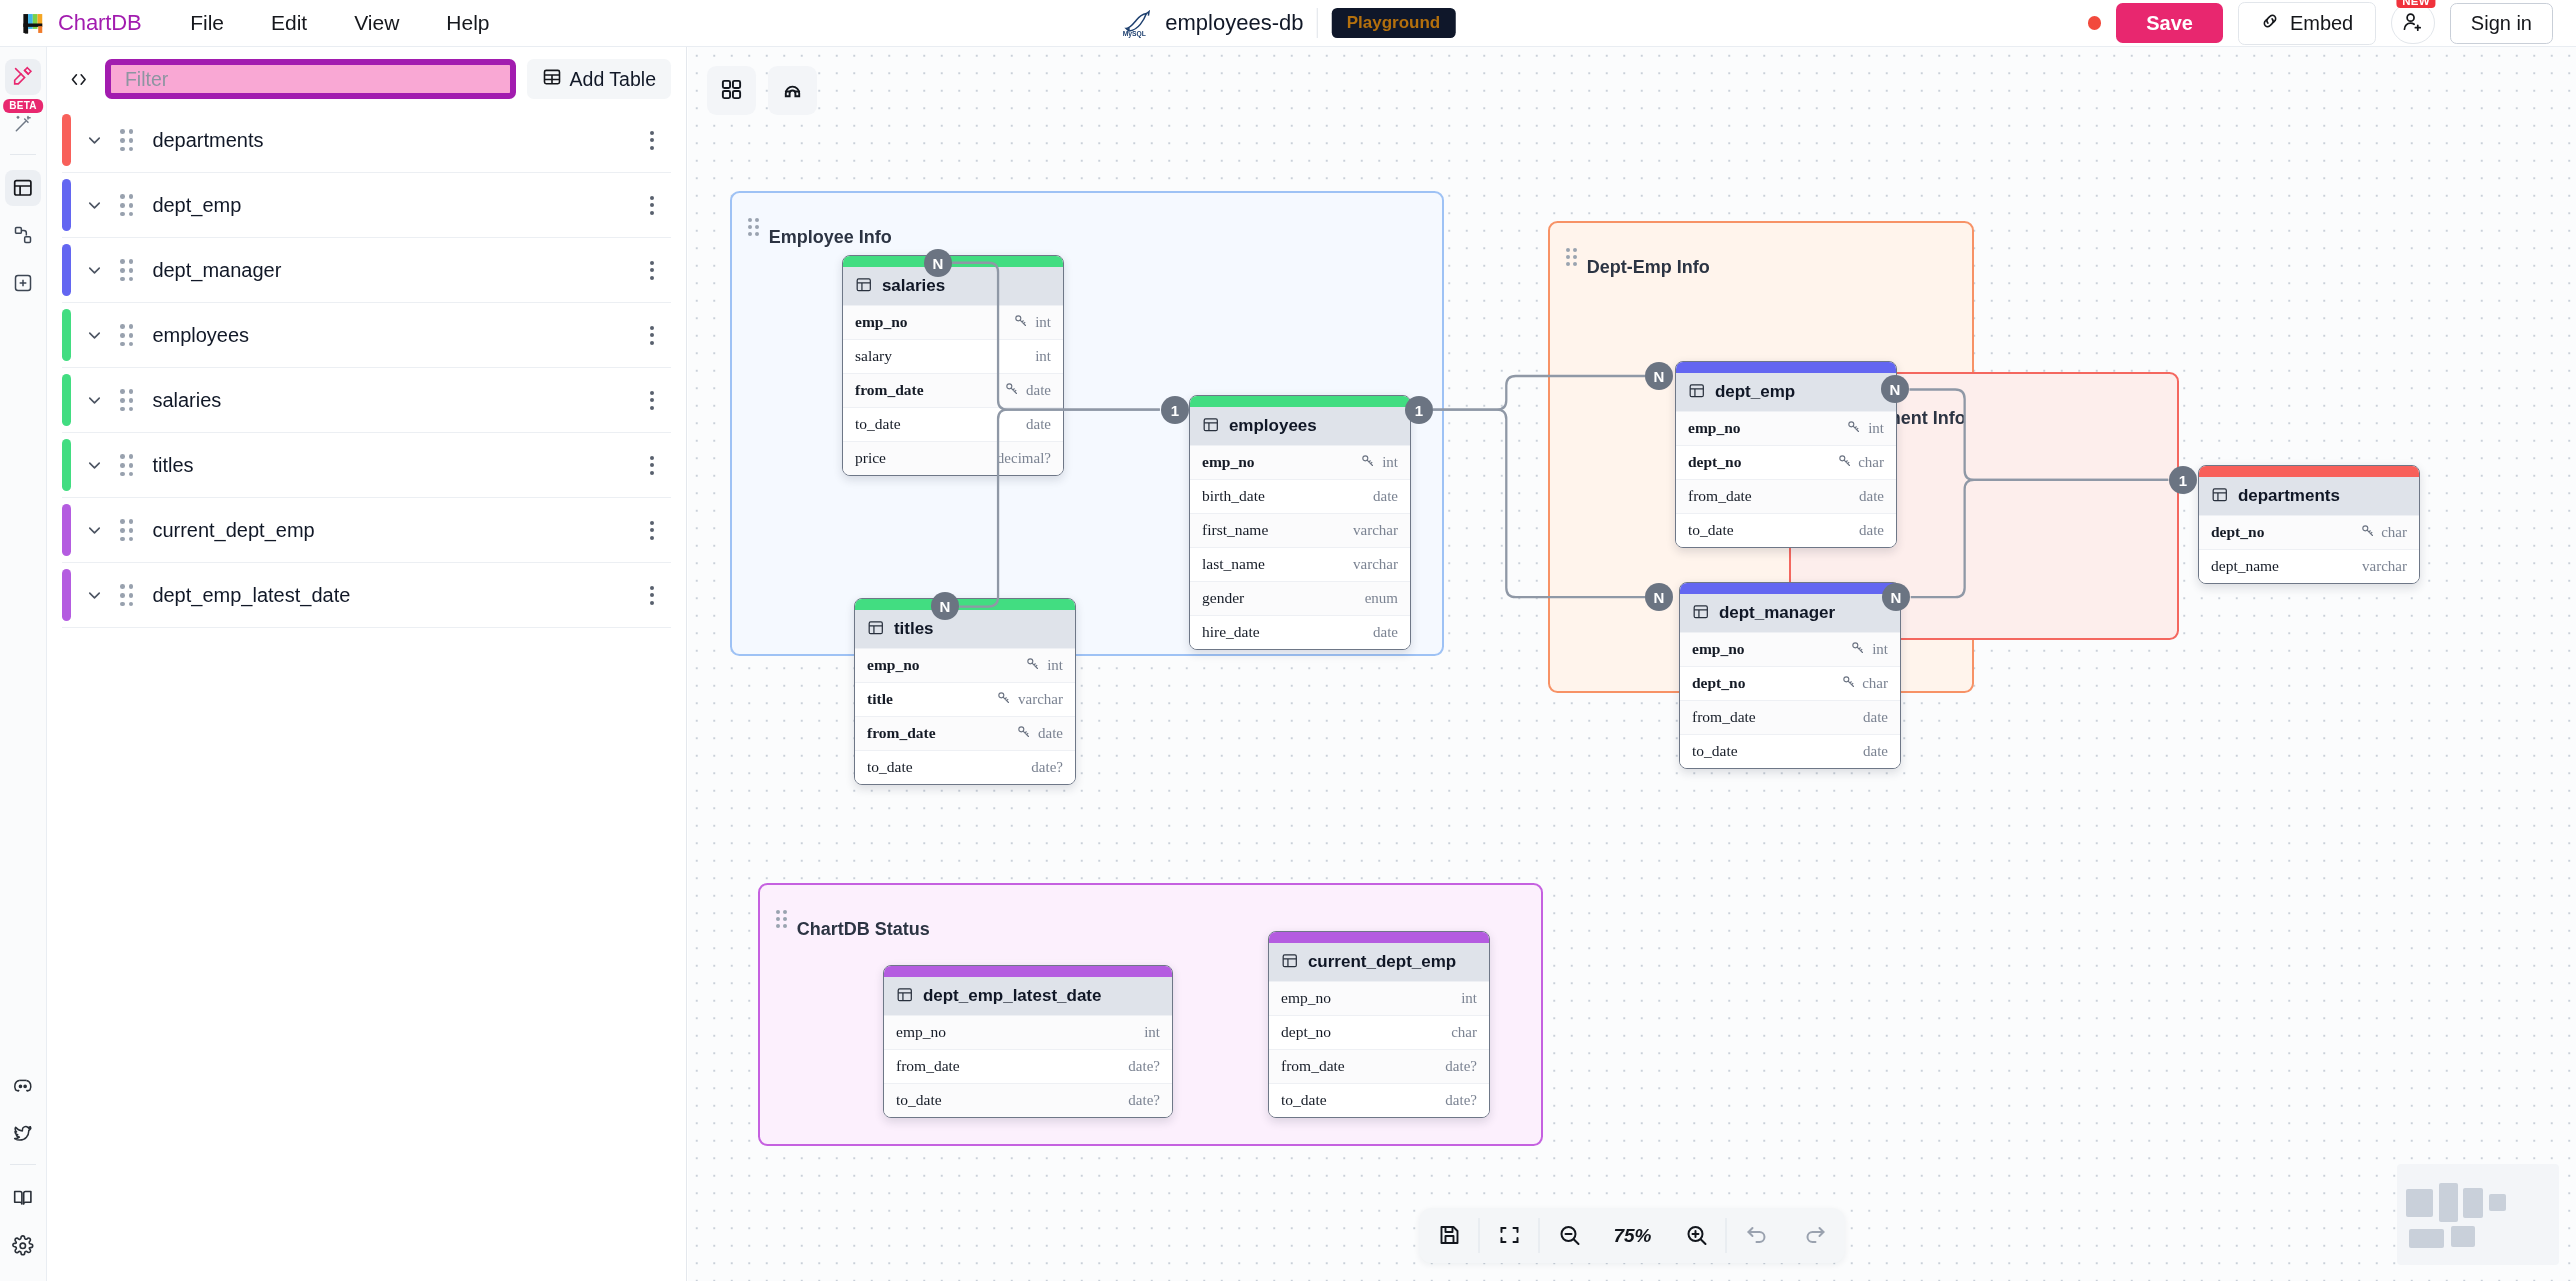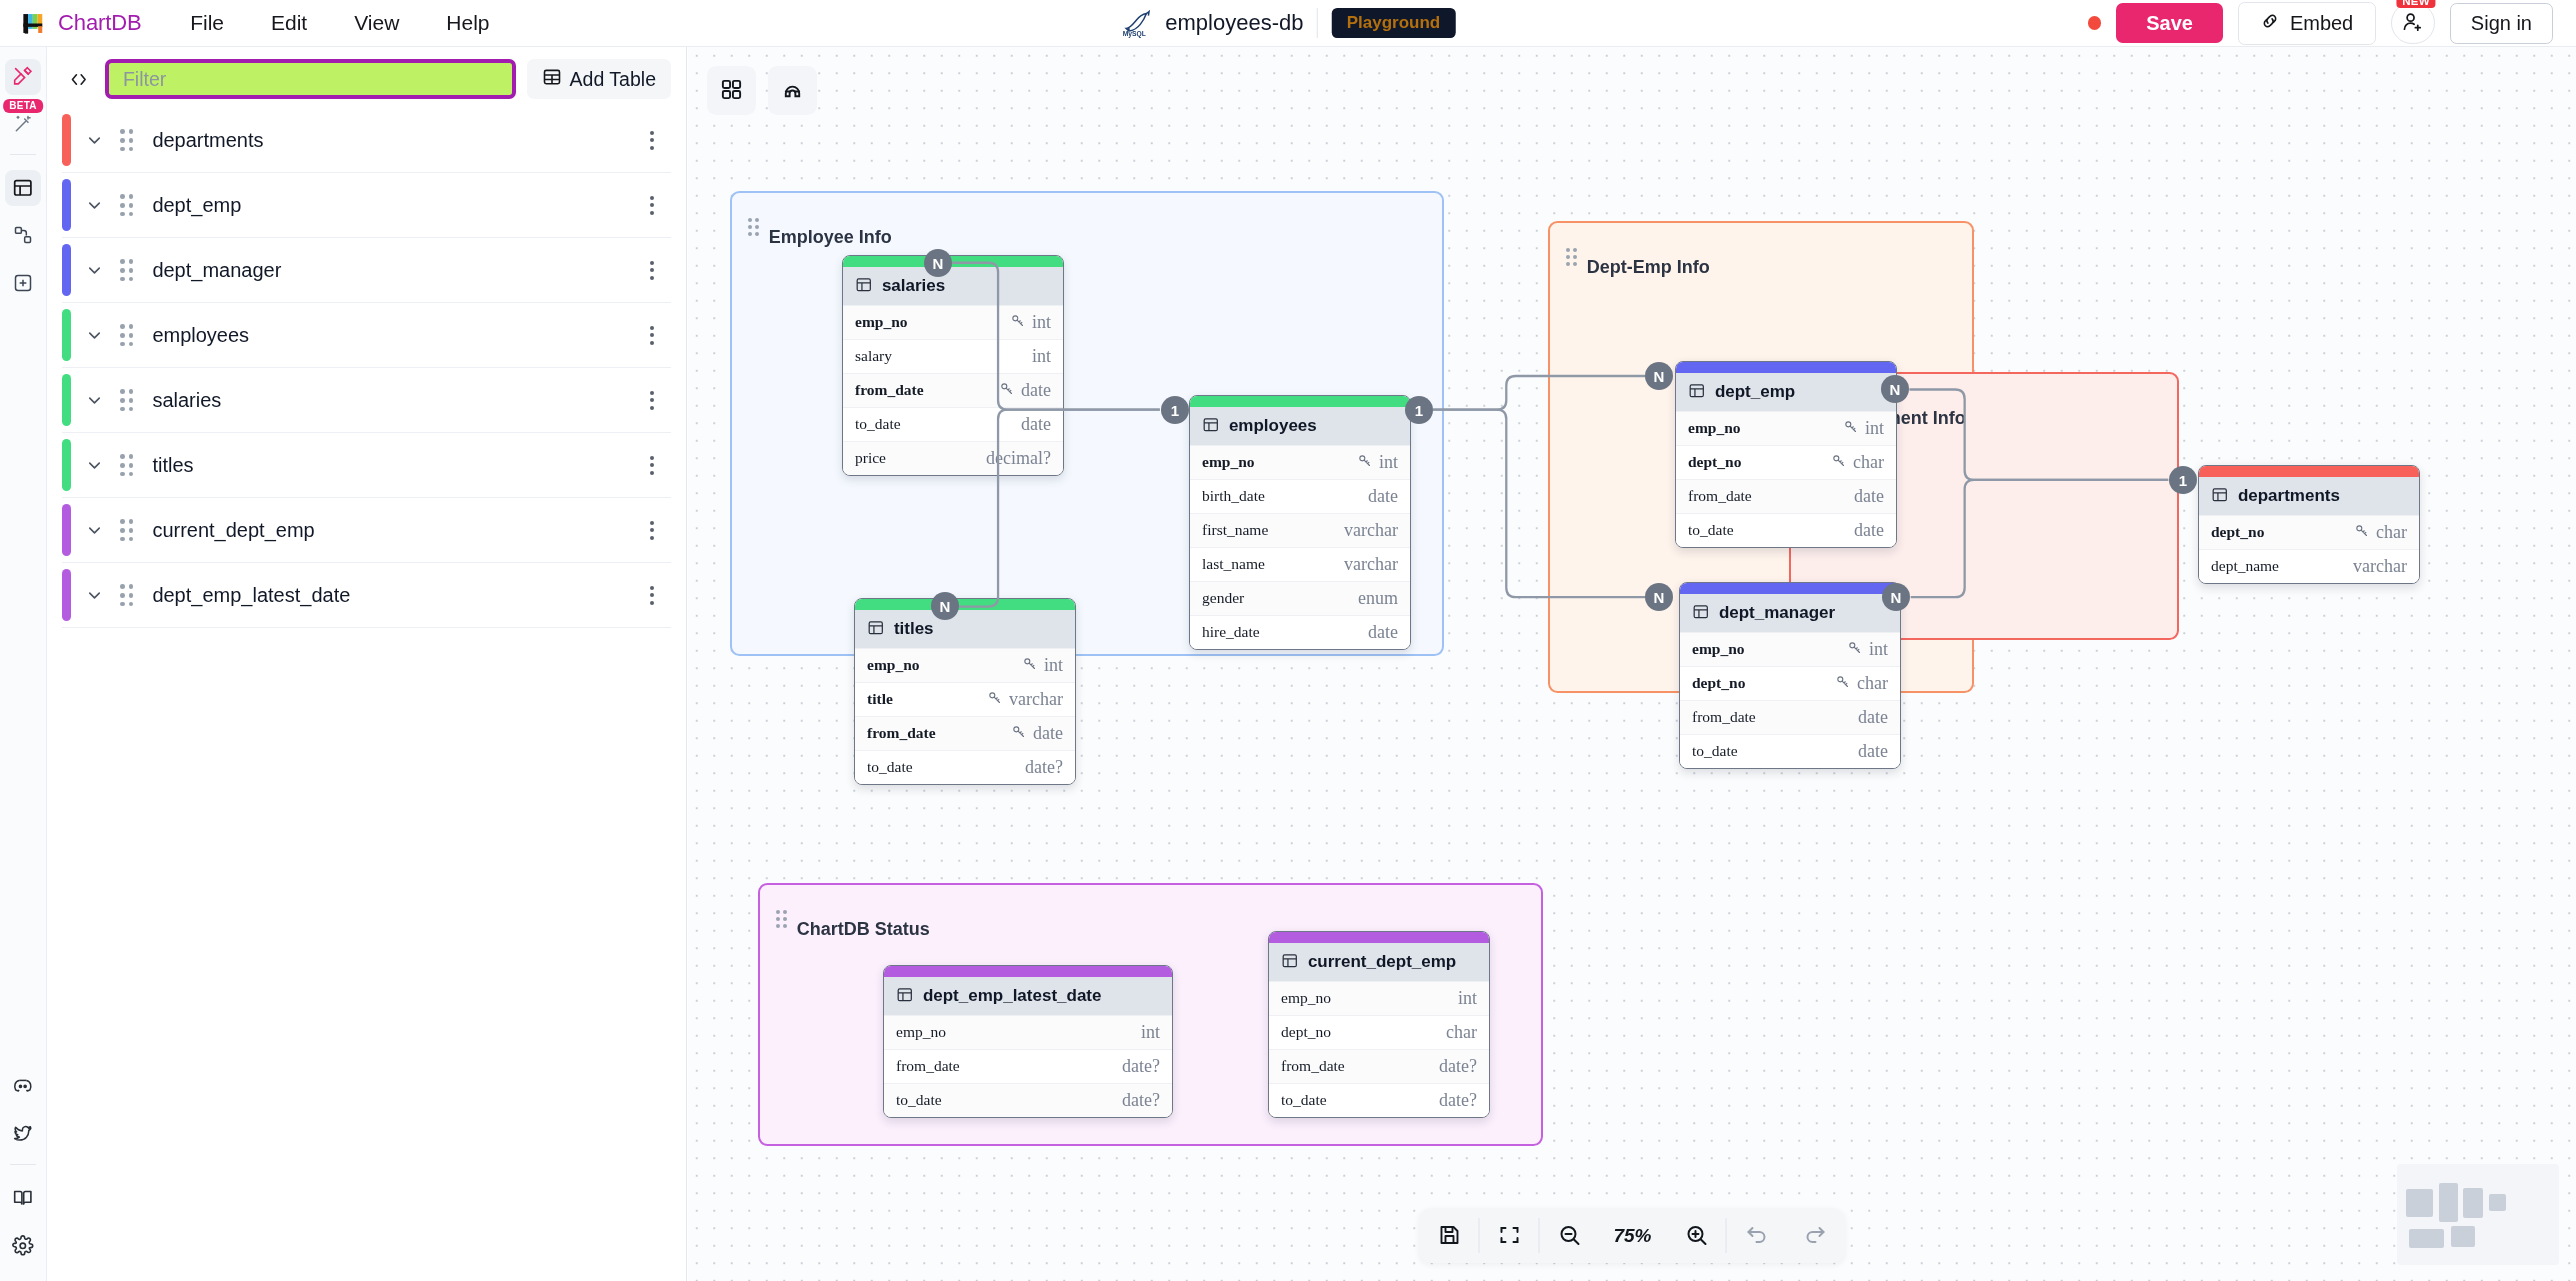--- a/index.html
+++ b/index.html
@@ -89,22 +89,22 @@
   .panel {
     position: absolute; top: 47px; left: 47px; width: 640px; height: 1235px;
     background: #fff; border-right: 0.7px solid #e4e8ed; z-index: 20; overflow: hidden;
   }
   .panel-head { display: flex; align-items: center; gap: 0; padding: 12px 15px 9.4px 15px; }
   .collapse-btn {
     width: 34px; height: 34px; display:flex; align-items:center; justify-content:center;
     border-radius: 5.4px; cursor: pointer; color:#1b1e24;
   }
   .filter-input {
-    flex: 1; margin-left: 9.4px; height: 40px; border: 4px solid #a21caf; border-radius: 6.7px;
-    padding: 0 13.5px; font-size: 19.5px; color: #111827; background: #bef264;
+    flex: 1; margin-left: 9.4px; height: 40px; border: 6px solid #a21caf; border-radius: 6.7px;
+    padding: 0 13.5px; font-size: 19.5px; color: #111827; background: #f9a8d4;
     font-family: "Liberation Sans", sans-serif; outline: none;
   }
   .filter-input::placeholder { color: #8d95a1; }
   .add-table-btn {
     margin-left: 10.8px; display: flex; align-items: center; gap: 8px;
     height: 40px; padding: 0 15px; border-radius: 6.7px; background: #f4f6f8;
     font-size: 19.5px; color: #111827; cursor: pointer; white-space: nowrap;
   }
 
   .table-list { padding: 0 15px; }
@@ -158,21 +158,21 @@
   }
   .node-title { font-size: 17px; font-weight: 700; color: #101726; }
   .node-field {
     display: flex; align-items: center; height: 34px; padding: 0 12px;
     border-top: 0.7px solid #eef0f4; background: #fff; font-size: 15.5px; font-family: Liberation Serif, serif;
   }
   .node-field:nth-child(odd) { background: #fbfbfc; }
   .f-name { color: #151b26; }
   .f-name.pk { font-weight: 700; }
   .f-right { margin-left: auto; display: flex; align-items: center; gap: 6.7px; }
-  .f-type { color: #7b8392; font-size: 18px; }
+  .f-type { color: #7b8392; font-size: 15px; }
 
   
   .edges { position: absolute; inset: 0; pointer-events: none; }
   .card-badge {
     position: absolute; width: 28px; height: 28px; border-radius: 50%;
     background: #6b7482; color: #fff; font-size: 15px; font-weight: 700;
     display: flex; align-items: center; justify-content: center;
     transform: translate(-50%,-50%);
   }
 

